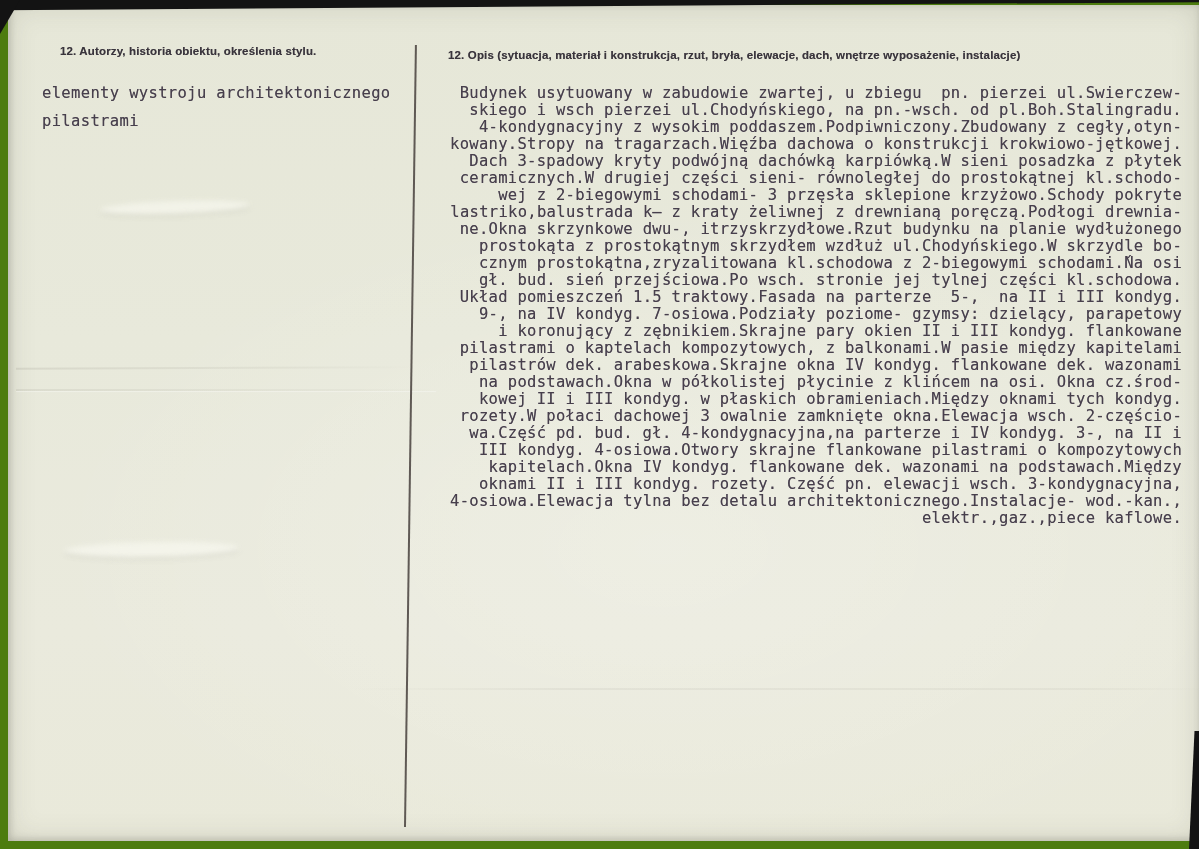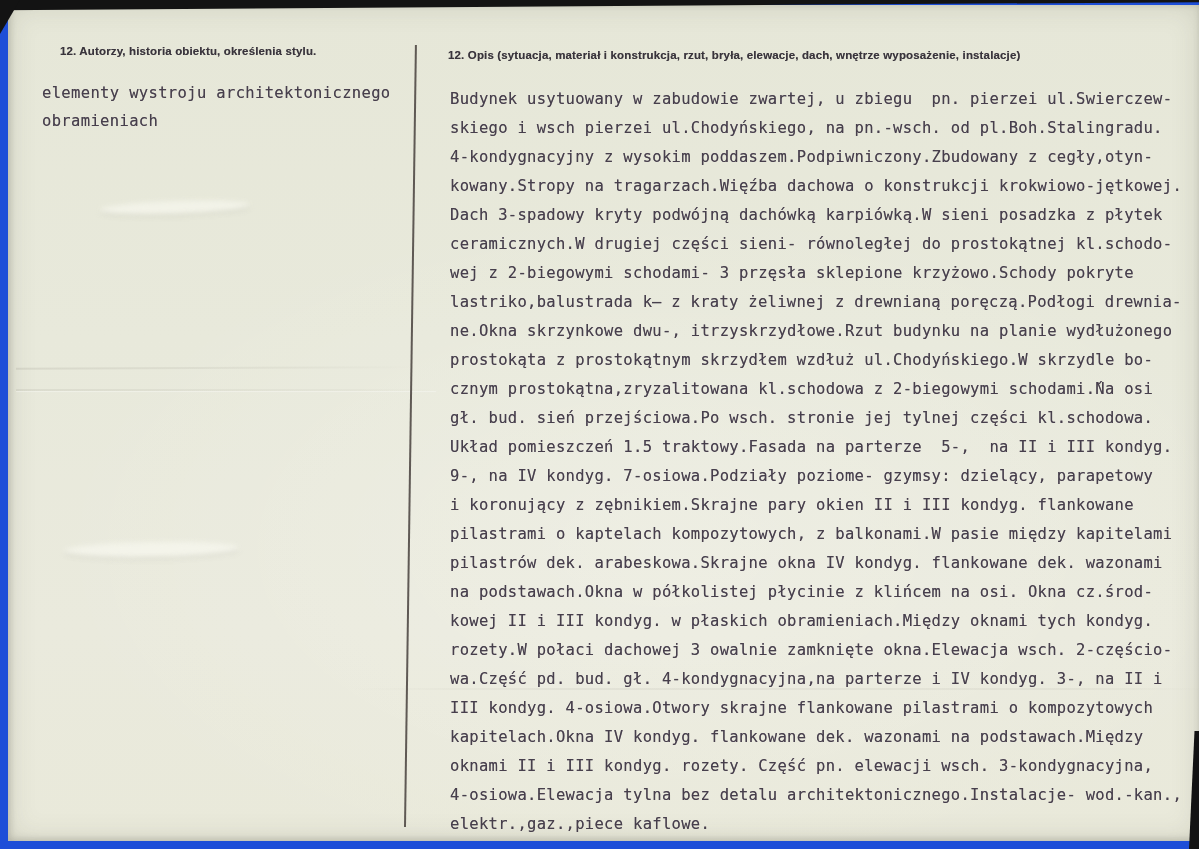--- a/index.html
+++ b/index.html
@@ -5,21 +5,21 @@
   html, body {
     margin: 0; padding: 0;
     width: 1199px; height: 849px;
     background: #161616;
     overflow: hidden;
     font-family: "Liberation Sans", sans-serif;
   }
   .scan {
     position: relative;
     width: 1199px; height: 849px;
-    background: #1d4ed8;
+    background: #4d7c0f;
   }
   .paper {
     position: absolute;
     left: 8px; top: 5px; right: 0; bottom: 8px;
     background:
       radial-gradient(ellipse 900px 500px at 55% 65%, rgba(255,255,255,0.20), rgba(255,255,255,0) 70%),
       linear-gradient(180deg, #e6e7d8 0%, #e8e9db 40%, #eaeadd 75%, #e9e9da 100%);
     box-shadow:
       inset 0 0 28px rgba(90,88,70,0.18),
       inset 3px 0 6px rgba(60,58,48,0.12),
@@ -73,21 +73,22 @@
   .left-text {
     left: 34px; top: 74px;
     font-size: 15.5px;
     letter-spacing: 0.35px;
     line-height: 28px;
   }
   .right-text {
     left: 442px; top: 80px;
     font-size: 15.5px;
     letter-spacing: 0.3px;
-    line-height: 29px;
+    line-height: 17px;
+    text-align: right;
   }
   .crease {
     position: absolute;
     pointer-events: none;
   }
   .crease-h1 {
     left: 8px; top: 362px; width: 400px; height: 2px;
     background: linear-gradient(90deg, rgba(70,65,55,0.10), rgba(70,65,55,0.05) 70%, rgba(70,65,55,0));
     transform: rotate(-0.2deg);
   }
@@ -115,21 +116,21 @@
 
 <div class="scan">
   <div class="paper">
 
     <div class="emboss emboss-1"></div>
     <div class="emboss emboss-2"></div>
 
     <div class="field-header hdr12">12. Autorzy, historia obiektu, określenia stylu.</div>
 
     <div class="typewriter left-text">elementy wystroju architektonicznego
-obramieniach</div>
+pilastrami</div>
 
     <div class="field-header hdr13">12. Opis (sytuacja, materiał i konstrukcja, rzut, bryła, elewacje, dach, wnętrze wyposażenie, instalacje)</div>
 
     <div class="typewriter right-text">Budynek usytuowany w zabudowie zwartej, u zbiegu  pn. pierzei ul.Swierczew-
 skiego i wsch pierzei ul.Chodyńskiego, na pn.-wsch. od pl.Boh.Stalingradu.
 4-kondygnacyjny z wysokim poddaszem.Podpiwniczony.Zbudowany z cegły,otyn-
 kowany.Stropy na tragarzach.Więźba dachowa o konstrukcji krokwiowo-jętkowej.
 Dach 3-spadowy kryty podwójną dachówką karpiówką.W sieni posadzka z płytek
 ceramicznych.W drugiej części sieni- równoległej do prostokątnej kl.schodo-
 wej z 2-biegowymi schodami- 3 przęsła sklepione krzyżowo.Schody pokryte

